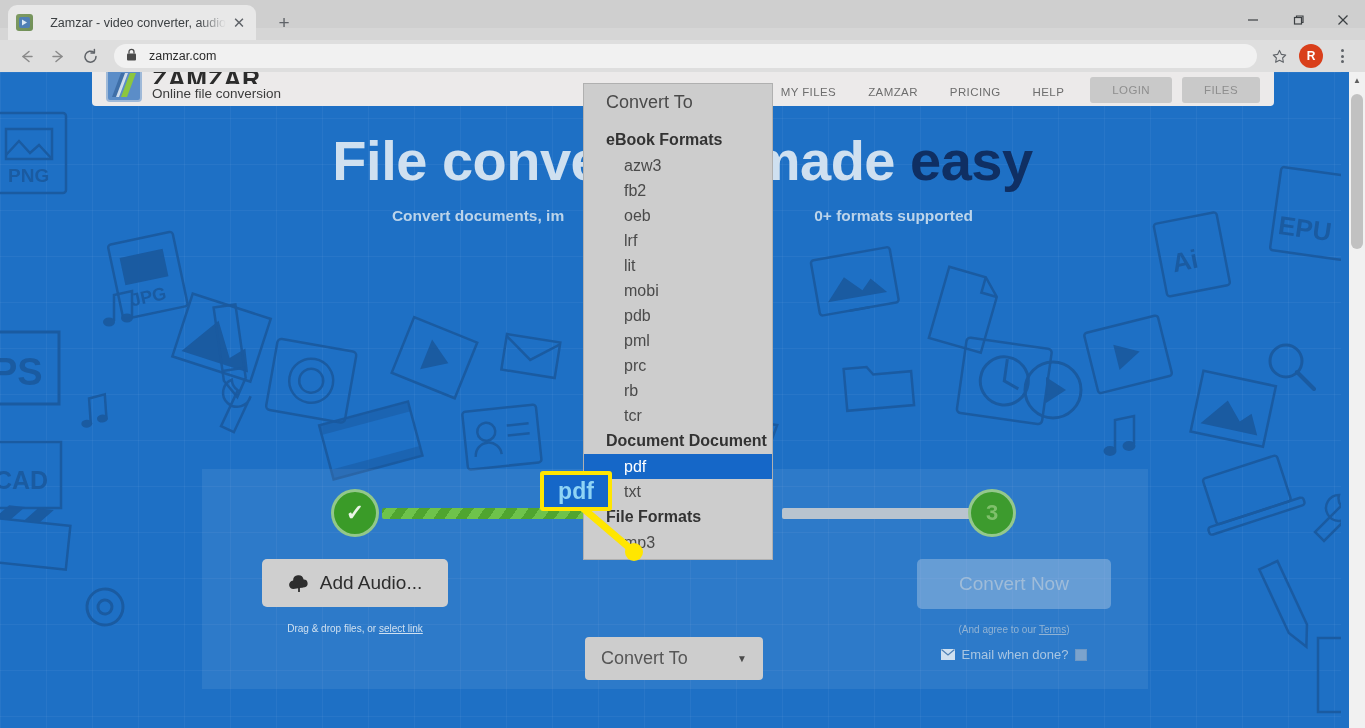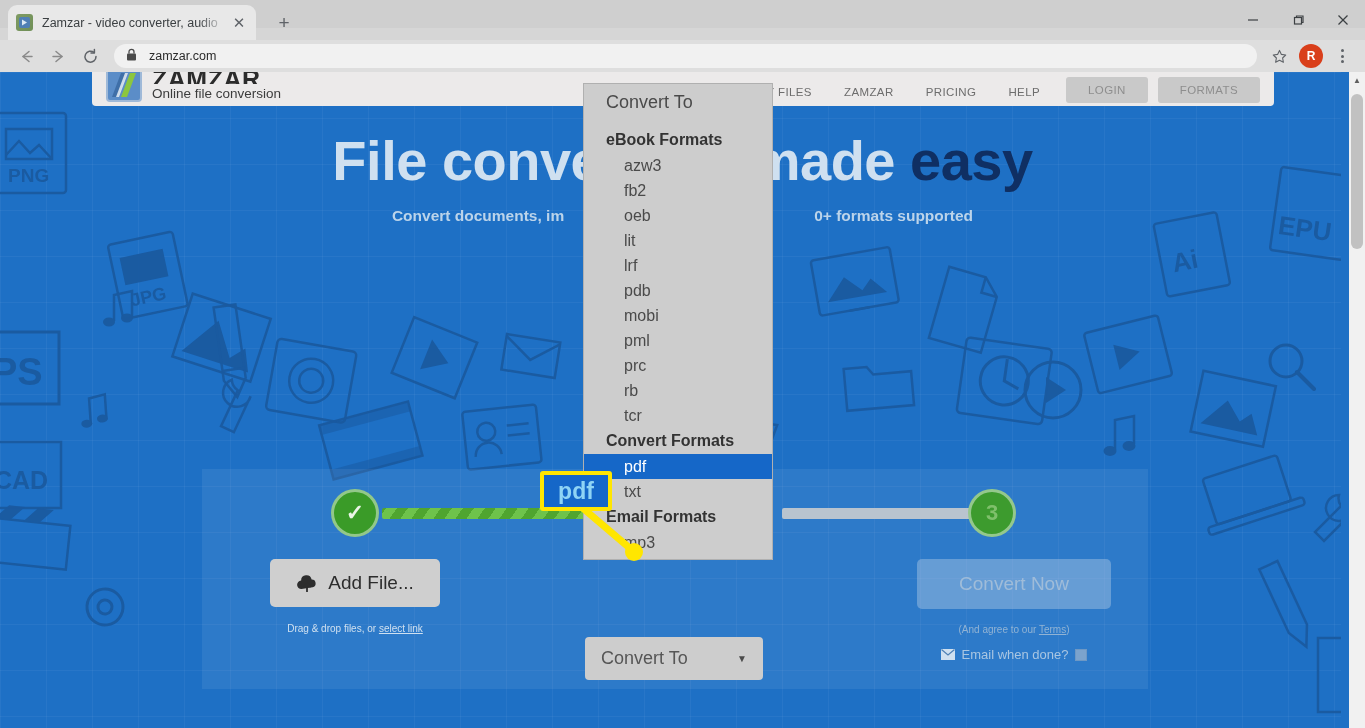--- a/index.html
+++ b/index.html
@@ -9,20 +9,21 @@
     font-family: "Liberation Sans", sans-serif;
     background: #d6d6d6;
   }
 
   
   .browser { position: relative; width: 1365px; height: 728px; }
 
   .tabstrip {
     position: absolute; left: 0; top: 0; width: 1365px; height: 28px;
     background: #cfcfcf;
+    text-align: right;
   }
   .tab {
     position: absolute; left: 8px; top: 5px; width: 248px; height: 35px;
     background: #e8e8e8;
     border-radius: 9px 9px 0 0;
     display: flex; align-items: center; padding: 0 8px;
   }
   .tab-favicon {
     width: 17px; height: 17px; flex: 0 0 17px;
     border-radius: 3px;
@@ -606,21 +607,21 @@
         </span>
       </div>
 
       <div class="site-nav">
         <span class="nav-link">DEVELOPER API</span>
         <span class="nav-link">MY FILES</span>
         <span class="nav-link">ZAMZAR</span>
         <span class="nav-link">PRICING</span>
         <span class="nav-link">HELP</span>
         <span class="nav-cta">LOGIN</span>
-        <span class="nav-cta">FORMATS</span>
+        <span class="nav-cta">FILES</span>
       </div>
     </div>
 
     <div class="hero">
       <h1><span>File conversion m</span><span>ade </span><span class="accent">easy</span></h1>
       <div class="hero-sub"><span>Convert documents, im</span><span style="display:inline-block;width:250px"></span><span>0+ formats supported</span></div>
     </div>
 
     <div class="widget">
       <div class="steps">
@@ -631,21 +632,21 @@
       </div>
 
       <div class="col col-1">
         <div class="btn-add">
           <span class="cloud-icon">
             <svg width="22" height="18" viewBox="0 0 22 18">
               <path d="M5.5 15 a4.2 4.2 0 0 1 -.4 -8.4 A5.3 5.3 0 0 1 15.6 5.6 a3.9 3.9 0 0 1 1 7.7 Z" fill="#2d2d2d"></path>
               <path d="M11 17.5 V9.5 M11 9.5 L8 12.5 M11 9.5 L14 12.5" stroke="#2d2d2d" stroke-width="1.8" fill="none" stroke-linecap="round" stroke-linejoin="round"></path>
             </svg>
           </span>
-          <span>Add File...</span>
+          <span>Add Audio...</span>
         </div>
         <div class="hint"><span>Drag &amp; drop files, or </span><a href="#">select link</a></div>
       </div>
 
       <div class="col col-3">
         <div class="btn-convert">Convert Now</div>
         <div class="terms"><span>(And agree to our </span><a href="#">Terms</a><span>)</span></div>
         <div class="emailrow">
           <span class="mail-icon">
             <svg width="14" height="11" viewBox="0 0 14 11">
@@ -664,34 +665,34 @@
       <span class="select-caret">▼</span>
     </div>
 
     <div class="dropdown">
       <div class="dd-head">Convert To</div>
 
       <div class="dd-group">eBook Formats</div>
       <div class="dd-item">azw3</div>
       <div class="dd-item">fb2</div>
       <div class="dd-item">oeb</div>
+      <div class="dd-item">lrf</div>
       <div class="dd-item">lit</div>
-      <div class="dd-item">lrf</div>
+      <div class="dd-item">mobi</div>
       <div class="dd-item">pdb</div>
-      <div class="dd-item">mobi</div>
       <div class="dd-item">pml</div>
       <div class="dd-item">prc</div>
       <div class="dd-item">rb</div>
       <div class="dd-item">tcr</div>
 
-      <div class="dd-group">Convert Formats</div>
+      <div class="dd-group">Document Document</div>
       <div class="dd-item selected">pdf</div>
       <div class="dd-item">txt</div>
 
-      <div class="dd-group">Email Formats</div>
+      <div class="dd-group">File Formats</div>
       <div class="dd-item">mp3</div>
     </div>
 
     <svg class="callout-line" width="120" height="90" viewBox="0 0 120 90" style="left:560px;top:420px;">
       <line x1="18" y1="12" x2="72" y2="58" stroke="#ffe600" stroke-width="7" stroke-linecap="round"></line>
       <circle cx="74" cy="60" r="9" fill="#ffe600"></circle>
     </svg>
     <div class="callout">pdf</div>
 
   </div>

